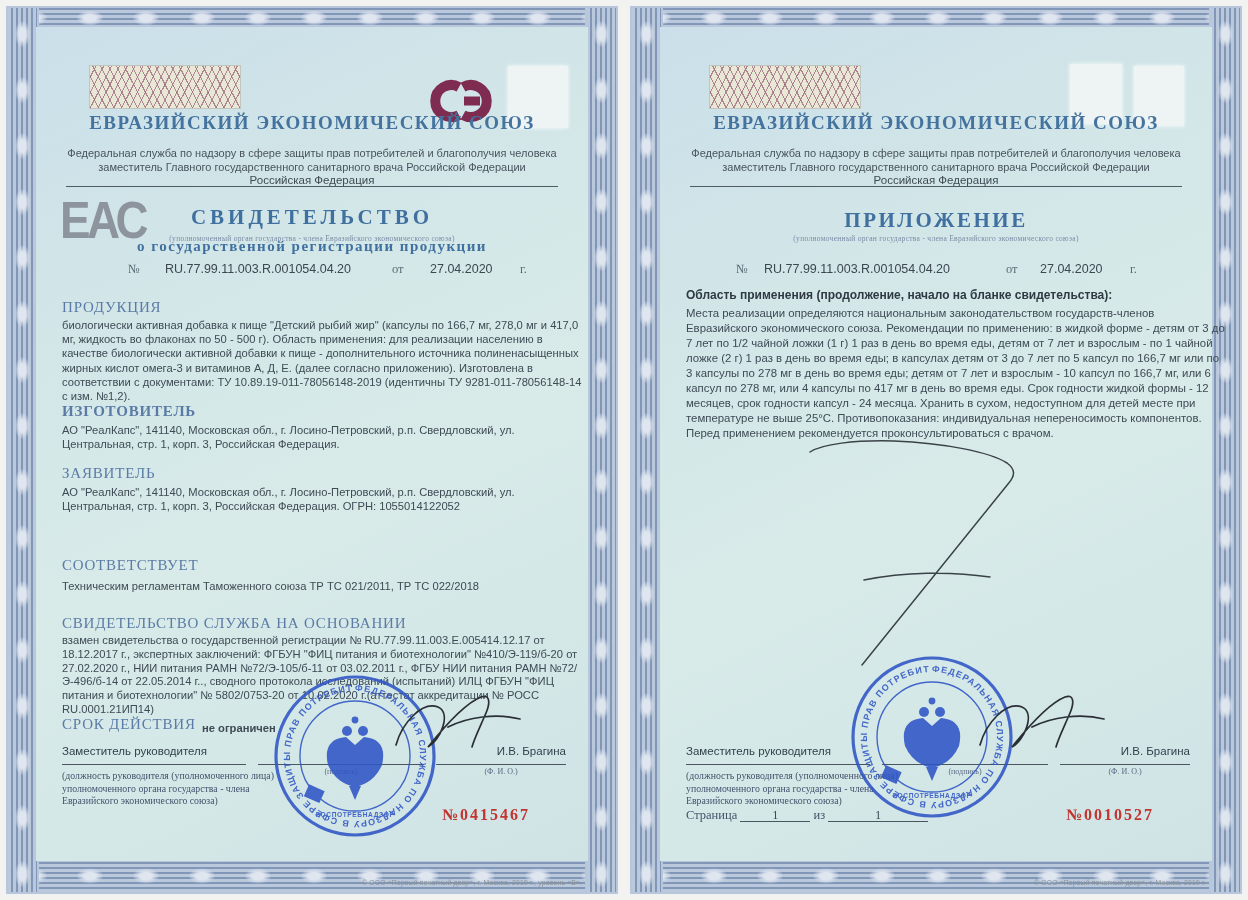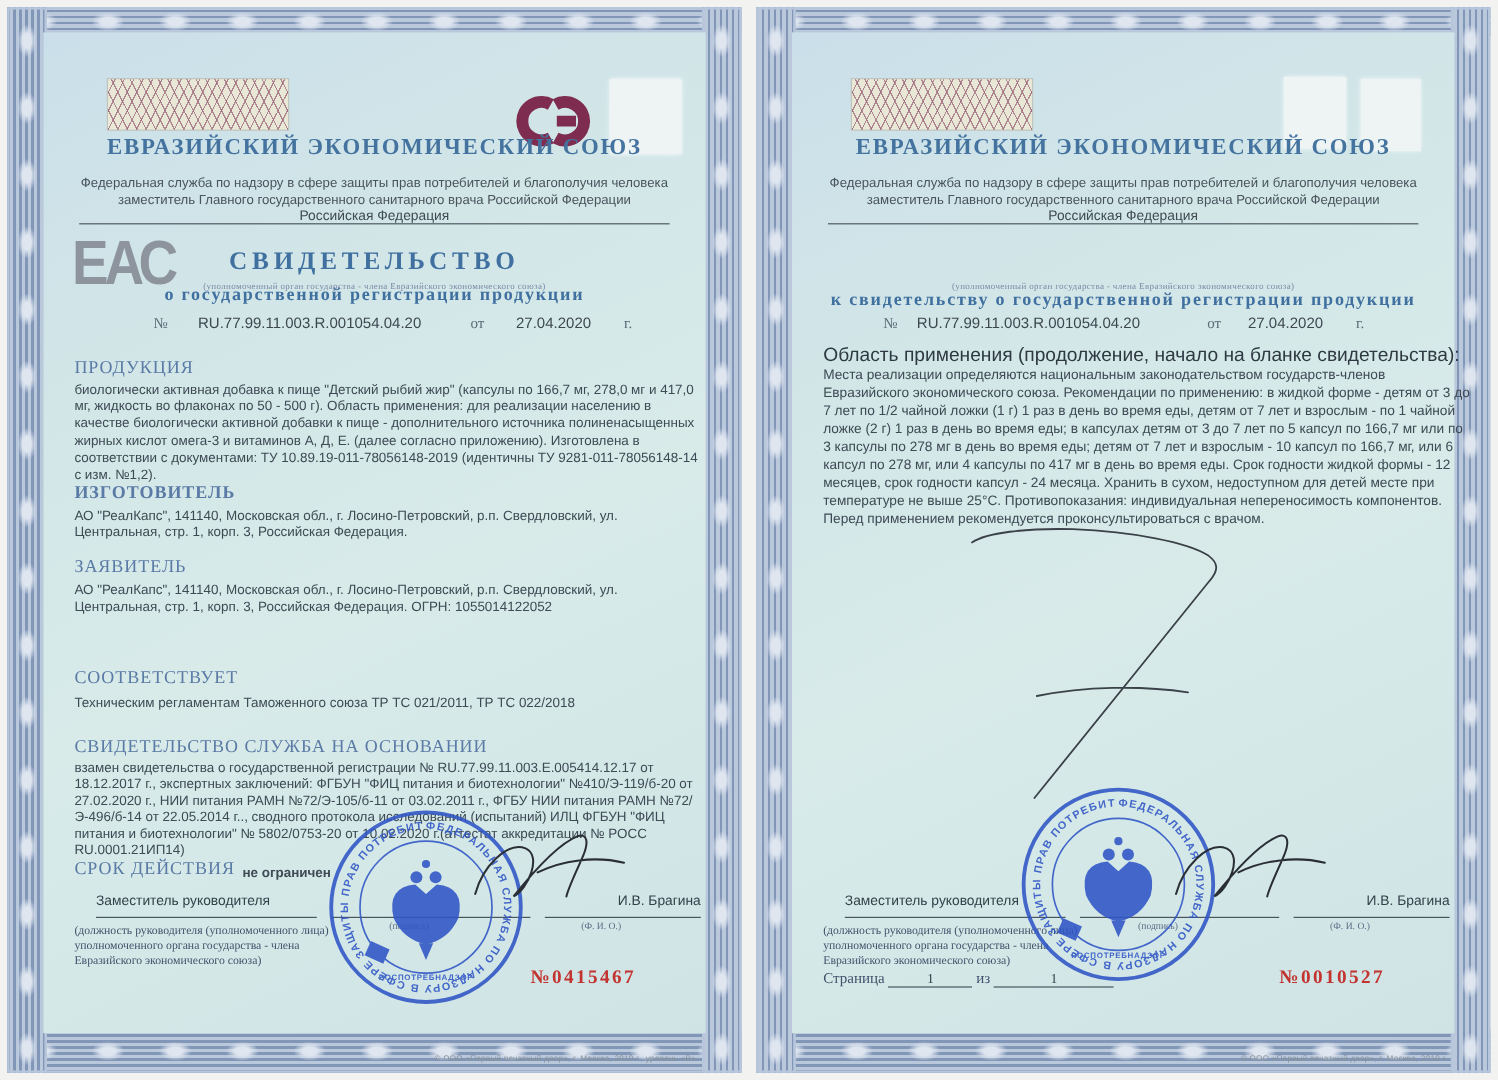--- a/index.html
+++ b/index.html
@@ -52,23 +52,23 @@
     transform:scaleX(.88); transform-origin:left top; }
   .doc-title { font-family:"Liberation Serif", serif; font-weight:700; font-size:21px;
     letter-spacing:4px; color:#40709f; }
   .doc-sub { font-family:"Liberation Serif", serif; font-weight:700; font-size:15px;
     letter-spacing:1.5px; color:#40709f; }
   .numrow { font-size:12.5px; color:#3c4750; }
   .numrow .lbl { font-family:"Liberation Serif", serif; color:#5c6a76; }
   .sec-title { font-family:"Liberation Serif", serif; font-size:15px; color:#5b7ba6;
     letter-spacing:.8px; }
   .body-txt { font-size:11.2px; line-height:14.2px; color:#3e4a54; }
-  .scope-title { font-size:16px; font-weight:400; color:#2e3942; }
+  .scope-title { font-size:12px; font-weight:700; color:#2e3942; }
   .scope-body { font-size:11.4px; line-height:15px; color:#3e4a54; }
-  .sig-seg { border-bottom:1px solid #4a5560; font-size:11.5px; color:#33414b;margin-left:18px; }
+  .sig-seg { border-bottom:1px solid #4a5560; font-size:11.5px; color:#33414b; }
   .sig-note { font-family:"Liberation Serif", serif; font-size:9.8px; line-height:12.6px;
     color:#44516b; }
   .sub-lbl { font-family:"Liberation Serif", serif; font-size:8px; color:#5a6a84;
     text-align:center; }
   .serial { font-family:"Liberation Serif", serif; font-weight:700; font-size:16px;
     letter-spacing:2px; color:#c23430; }
   .pagenum-row { font-family:"Liberation Serif", serif; font-size:12.5px; color:#44516b; }
   .pg-seg { border-bottom:1px solid #4a5560; text-align:center; font-size:11.5px; color:#33414b; }
   .footer-txt { font-size:6.8px; color:#8a9298; letter-spacing:.2px; }
   .stamp { opacity:.88; }
@@ -174,21 +174,21 @@
     <div class="abs holo" style="left:86px; top:66px; width:150px; height:42px;"></div>
     <div class="abs wpatch" style="left:446px; top:64px; width:52px; height:60px;"></div>
     <div class="abs wpatch" style="left:510px; top:66px; width:50px; height:60px;"></div>
 
     <div class="abs ctr union-title" style="top:112px;">ЕВРАЗИЙСКИЙ ЭКОНОМИЧЕСКИЙ СОЮЗ</div>
     <div class="abs ctr org-line" style="top:147px;">Федеральная служба по надзору в сфере защиты прав потребителей и благополучия человека</div>
     <div class="abs ctr org-line" style="top:161px;">заместитель Главного государственного санитарного врача Российской Федерации</div>
     <div class="abs country-rule" style="left:66px; width:492px; top:174px;">Российская Федерация</div>
     <div class="abs ctr country-note" style="top:194px;">(уполномоченный орган государства - члена Евразийского экономического союза)</div>
 
-    <div class="abs ctr doc-sub" style="top:242px;">к свидетельству о государственной регистрации продукции</div>
+    <div class="abs ctr doc-title" style="top:208px; letter-spacing:2.5px;">ПРИЛОЖЕНИЕ</div>
 
     <div class="abs numrow" style="left:0; right:0; top:262px;">
       <span class="abs lbl" style="left:112px;">№</span>
       <span class="abs" style="left:140px;">RU.77.99.11.003.R.001054.04.20</span>
       <span class="abs lbl" style="left:382px;">от</span>
       <span class="abs" style="left:416px;">27.04.2020</span>
       <span class="abs lbl" style="left:506px;">г.</span>
     </div>
 
     <div class="abs scope-title" style="left:62px; top:288px; width:540px;">Область применения (продолжение, начало на бланке свидетельства):</div>

